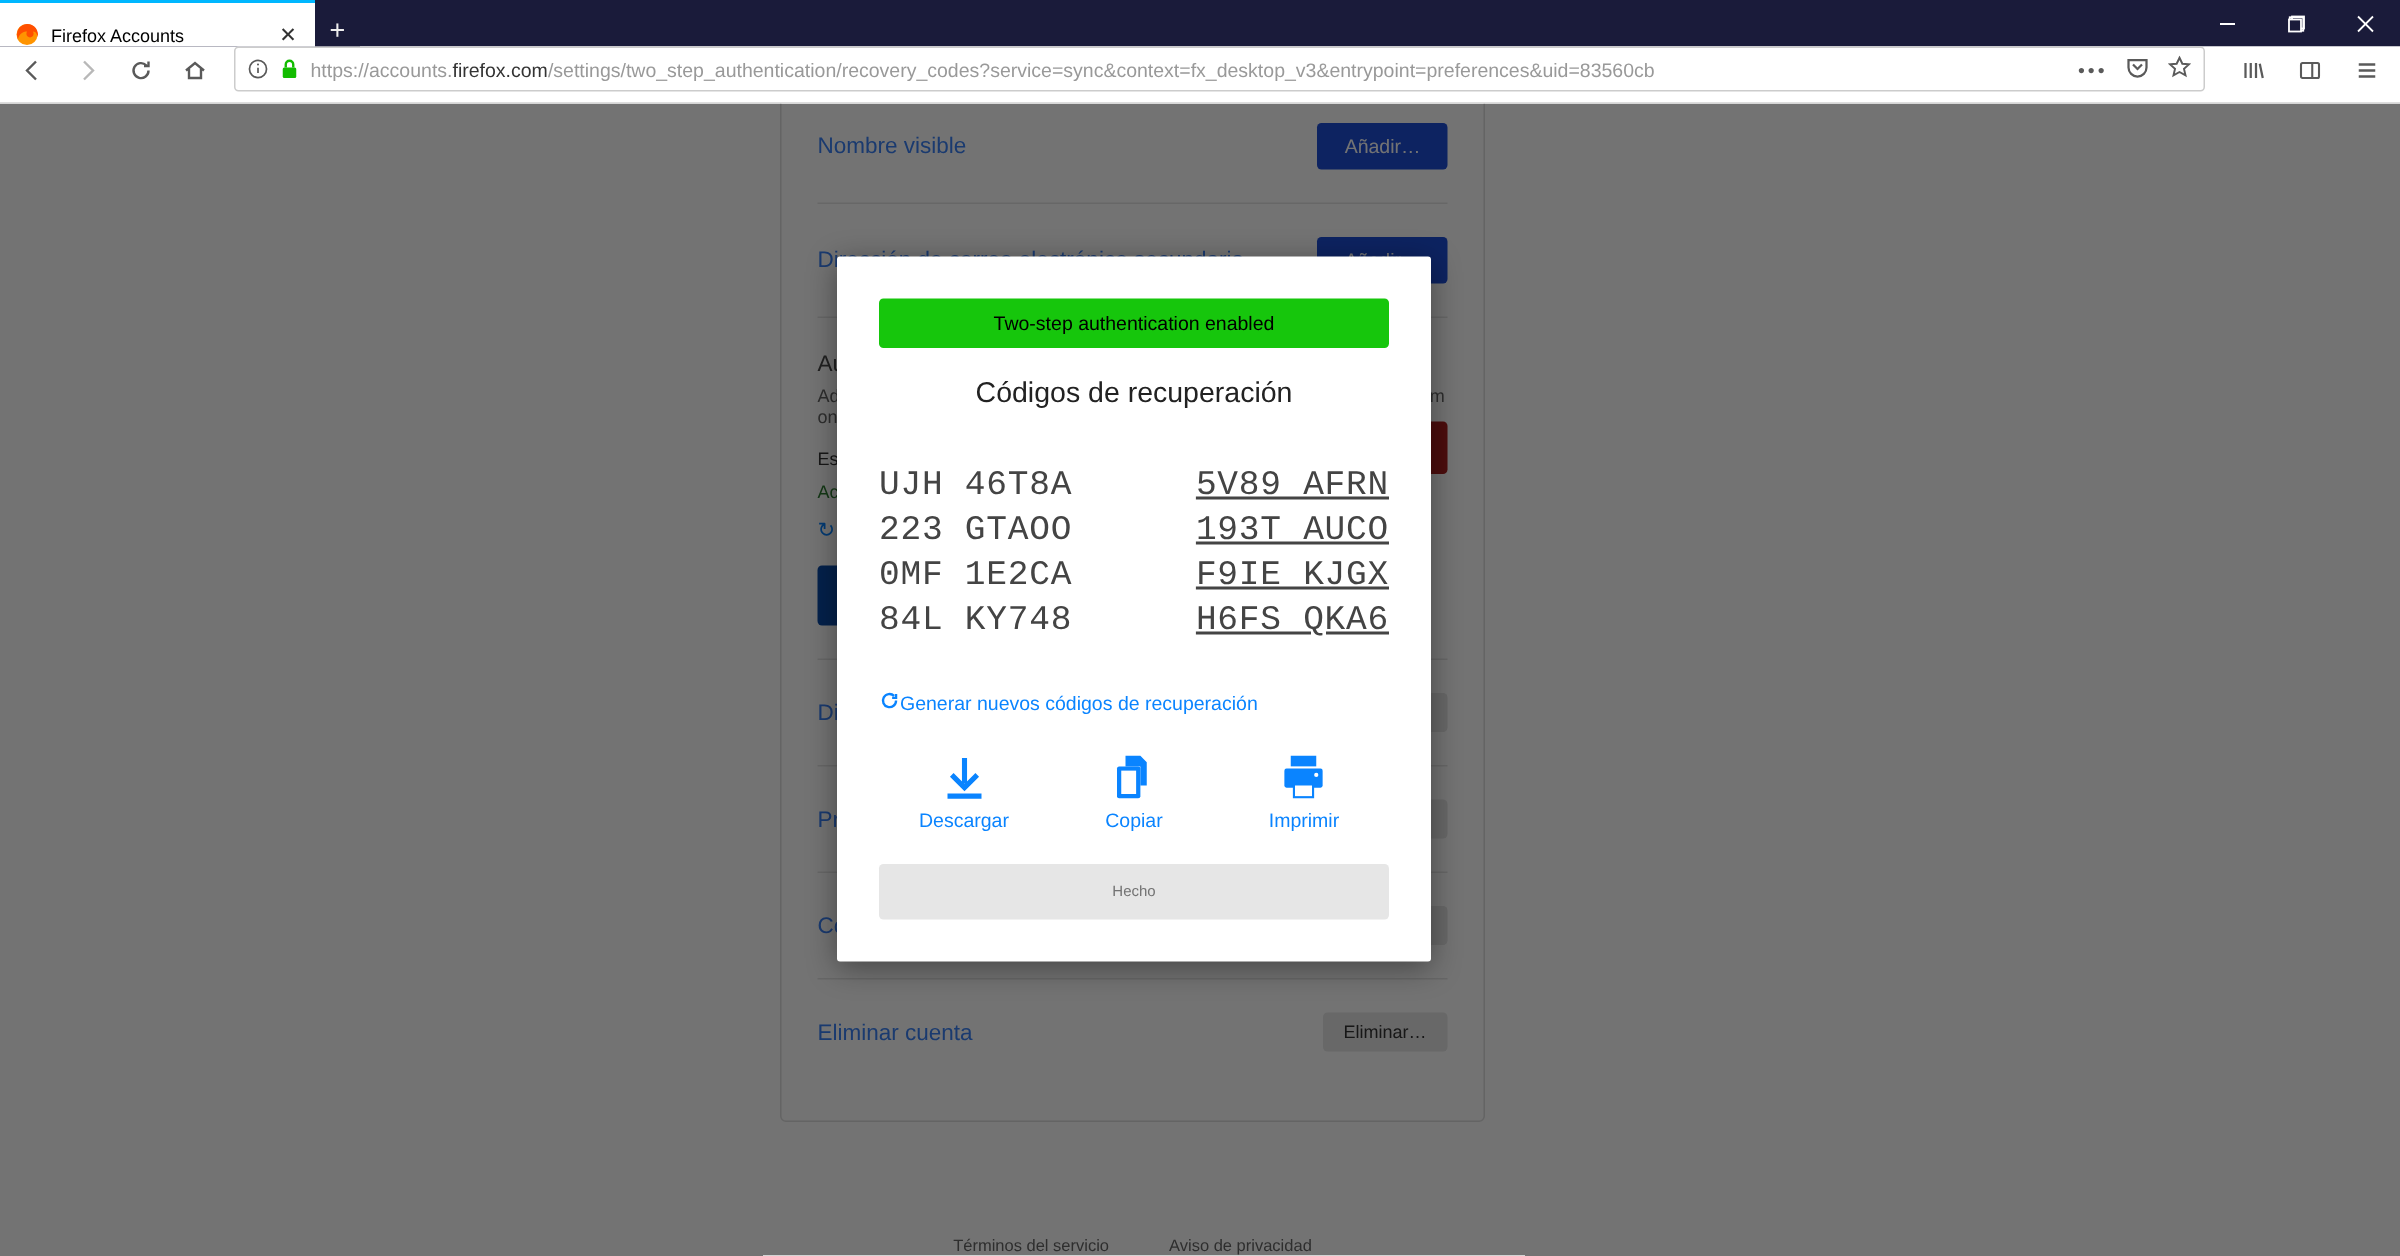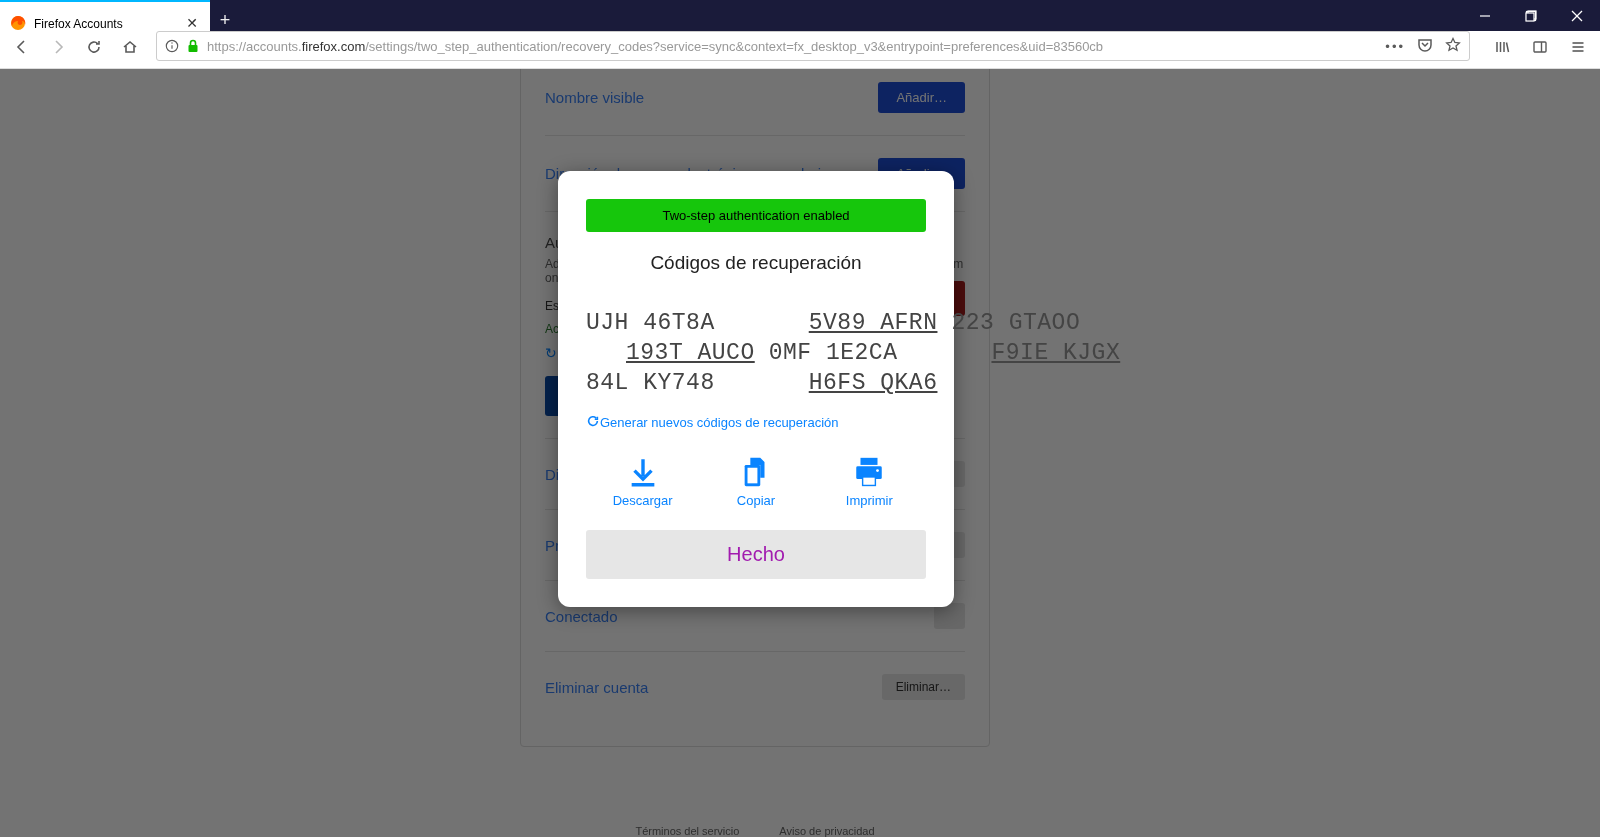--- a/index.html
+++ b/index.html
@@ -38,33 +38,33 @@
   .auth-section h4 { color:#4a4a4a; font-size:15px; font-weight:400; margin-bottom:6px;}
   .auth-section p { color:#666; font-size:12px; margin-bottom:14px;}
   .status-line { font-size:12px; color:#333; margin-bottom:6px;}
   .link-green { color:#2e7d32; font-size:12px; cursor:pointer;}
   .refresh-small { color:#0a84ff; font-size:14px; margin-top:8px; display:inline-block;}
   .btn-red { background:#a91d1d; color:#fff; border:none; padding:10px 18px; font-size:13px; border-radius:3px; float:right; margin-top:-56px; cursor:pointer;}
   .btn-blue-wide { background:#0a4aa6; color:#fff; border:none; padding:12px 18px; font-size:14px; border-radius:3px; margin-top:14px; cursor:pointer; display:block;}
   .footer-links { position:absolute; left:520px; top:756px; width:470px; display:flex; gap:40px; justify-content:center; font-size:11px; color:#666;}
   
   .overlay { position:absolute; inset:0; background:rgba(0,0,0,0.55);}
-  .modal { position:absolute; left:558px; top:102px; width:396px; background:#fff; border-radius:12px; padding:28px 28px 28px 28px; box-shadow:0 4px 20px rgba(0,0,0,0.4);}
+  .modal { position:absolute; left:558px; top:102px; width:396px; background:#fff; border-radius:2px; padding:28px 28px 28px 28px; box-shadow:0 4px 20px rgba(0,0,0,0.4);}
   .banner-green { background:#16c60c; color:#000; text-align:center; padding:9px 0; font-size:13px; border-radius:3px; margin-bottom:20px;}
   .modal h2 { text-align:center; font-size:19px; font-weight:400; color:#222; margin-bottom:36px;}
   .note { font-size:12.5px; color:#444; line-height:1.5; margin-bottom:22px;}
   .note .nota { color:#c50042; }
-  .codes { display:grid; grid-template-columns:repeat(3,1fr); column-gap:14px; row-gap:4px; font-family:"Consolas","Courier New",monospace; font-size:23px; color:#444; letter-spacing:0.5px; margin-bottom:18px;}
+  .codes { display:grid; grid-template-columns:repeat(2,1fr); column-gap:14px; row-gap:4px; font-family:"Consolas","Courier New",monospace; font-size:23px; color:#444; letter-spacing:0.5px; margin-bottom:34px;}
   .codes span { white-space:nowrap; }
   .codes .col2 { text-align:left; padding-left:40px;text-decoration:underline;}
   .regen { display:flex; align-items:center; gap:0; color:#0a84ff; font-size:13px; cursor:pointer; margin-bottom:24px;}
   .actions { display:flex; justify-content:space-around; margin-bottom:22px;}
   .action { display:flex; flex-direction:column; align-items:center; gap:4px; color:#0a84ff; font-size:13px; cursor:pointer; width:90px;}
   .action svg { width:34px; height:34px; }
-  .done-btn { width:100%; background:#e6e6e6; border:none; padding:13px 0; font-size:20px; color:#a21caf; border-radius:3px; cursor:pointer;}
+  .done-btn { width:100%; background:#e6e6e6; border:none; padding:13px 0; font-size:10px; color:#737373; border-radius:3px; cursor:pointer;}
 </style>
 </head>
 <body>
 
 <div class="titlebar">
   <div class="tabstrip">
     <div class="tab">
       <div class="tab-loading"></div>
       <span class="favicon">
         <svg viewBox="0 0 16 16">

